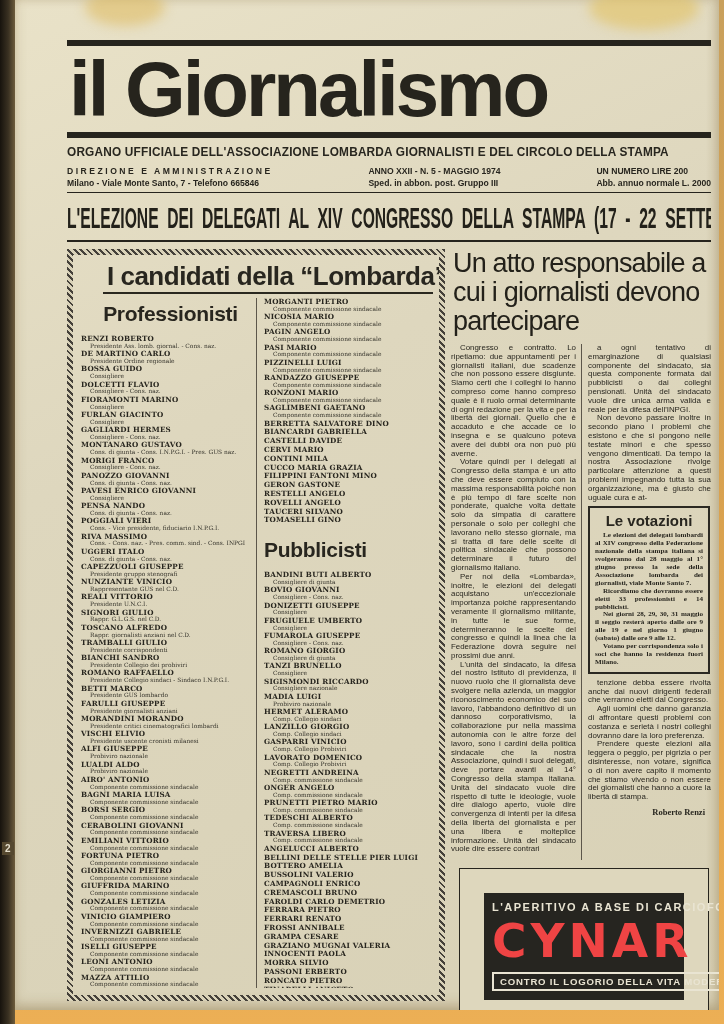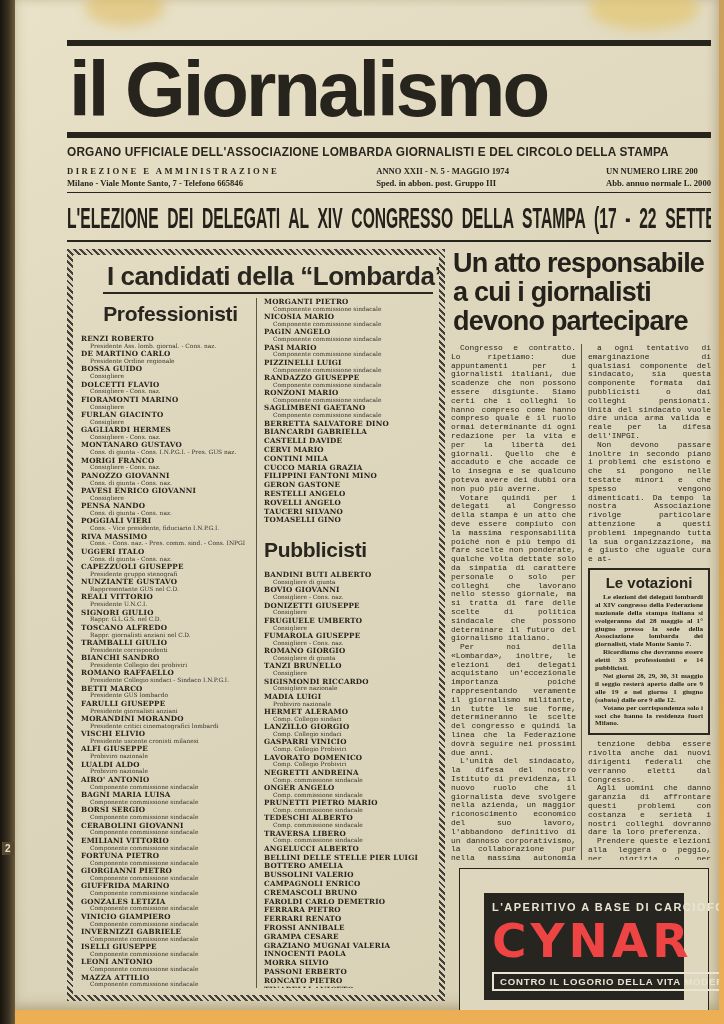--- a/index.html
+++ b/index.html
@@ -39,21 +39,21 @@
     font-family:"Liberation Sans",sans-serif; font-weight:700;
     font-size:78px; line-height:86px; letter-spacing:-3px; color:#26241d;
     padding-left:2px; white-space:nowrap;
   }
   .mast-sub{
     font-family:"Liberation Sans",sans-serif; font-weight:700;
     font-size:12px; margin:7px 0 6px; white-space:nowrap;
     transform:scaleX(.985); transform-origin:left center; letter-spacing:.2px;
   }
   .info-row{ display:flex; justify-content:space-between; align-items:flex-start; margin-top:2px; }
-  .info-row .blk{ font-family:Liberation Serif, serif; font-size:8.6px; font-weight:700; line-height:12px; }
+  .info-row .blk{ font-family:Liberation Sans, sans-serif; font-size:8.6px; font-weight:700; line-height:12px; }
   .info-row .l1.sp{ letter-spacing:2.5px; }
   .info-row .c{ text-align:left; }
   .info-row .r{ text-align:left; }
 
   
   .banner{
     margin-top:9px; border-bottom:2px solid #26241d; padding-bottom:5px;
     overflow:hidden; white-space:nowrap;
   }
   .banner span{
@@ -90,31 +90,31 @@
     font-size:7.2px; line-height:7.8px; letter-spacing:.2px;
   }
   .entry .role{
     font-family:"DejaVu Serif","Liberation Serif",serif;
     font-size:5.9px; line-height:6.4px; padding-left:9px; color:#36342c;
   }
 
   
   .right-block{ flex:1; min-width:0; }
   .art-headline{
-    font-family:"Liberation Sans",sans-serif; font-weight:700;
+    font-family:"Liberation Sans",sans-serif; font-weight:400;
     font-size:27px; line-height:29px; letter-spacing:-.8px; color:#23211a;
     margin:0 0 8px 2px;
   }
   .art-cols{ display:flex; height:516px; overflow:hidden; }
   .art-col{ width:50%; }
   .art-col.a{ padding-right:5px; }
   .art-col.b{ border-left:1px solid #5c564a; padding-left:6px; }
   .art-p{
     font-size:7.9px; line-height:8.8px; text-align:justify; text-indent:9px;
-    font-family:Liberation Mono, monospace;
+    font-family:Liberation Sans, sans-serif;
   }
   .vot-box{ border:2px solid #2b2922; padding:4px 5px 5px; margin:4px 1px 5px 0; }
   .vot-box h4{
     font-family:"Liberation Sans",sans-serif; font-weight:700; font-size:15px;
     text-align:center; margin-bottom:3px;
   }
   .vot-p{
     font-size:7.1px; line-height:7.9px; font-weight:700; text-align:justify;
     text-indent:8px; font-family:"Liberation Serif",serif;
   }
@@ -261,21 +261,21 @@
                 <div class="name">UGGERI ITALO</div>
                 <div class="role">Cons. di giunta - Cons. naz.</div>
               </div>
 
               <div class="entry">
                 <div class="name">CAPEZZUOLI GIUSEPPE</div>
                 <div class="role">Presidente gruppo stenografi</div>
               </div>
 
               <div class="entry">
-                <div class="name">NUNZIANTE GUSTAVO</div>
+                <div class="name">NUNZIANTE VINICIO</div>
                 <div class="role">Rappresentante GUS nel C.D.</div>
               </div>
 
               <div class="entry">
                 <div class="name">REALI VITTORIO</div>
                 <div class="role">Presidente U.N.C.I.</div>
               </div>
 
               <div class="entry">
                 <div class="name">SIGNORI GIULIO</div>

